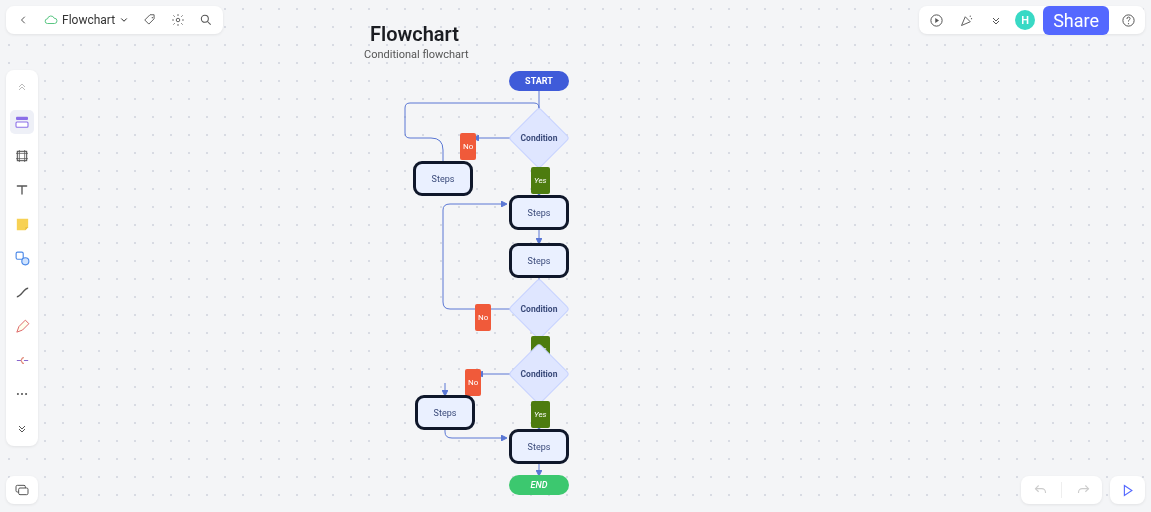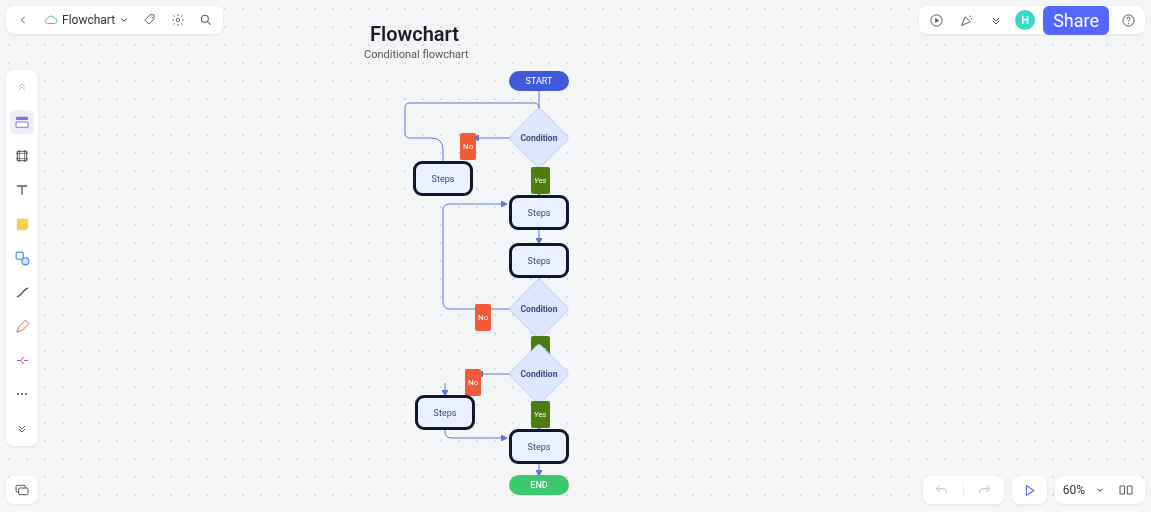--- a/index.html
+++ b/index.html
@@ -93,25 +93,25 @@
     font-size:11px; color:#555;
   }
 
   
   .node {
     position:absolute; display:flex; align-items:center; justify-content:center;
     font-size:9px; color:#223;
   }
   .pill-start {
     width:60px; height:20px; border-radius:10px;
-    background:#3f5bd9; color:#fff; font-size:9px; font-weight:400;
+    background:#3f5bd9; color:#fff; font-size:9px; font-weight:700;
   }
   .pill-end {
     width:60px; height:20px; border-radius:10px;
-    background:#3cc86f; color:#fff; font-size:9px; font-weight:500;
+    background:#3cc86f; color:#fff; font-size:9px; font-weight:500;font-style:italic;
   }
   .pill-step {
     width:60px; height:35px; border-radius:9px;
     background:#eaf0ff; border:3px solid #0f172a; color:#3a4a7a;
   }
   .diamond {
     width:44px; height:44px;font-weight:bold;
   }
   .diamond .shape {
     position:absolute; inset:0; transform:rotate(45deg);
@@ -294,31 +294,20 @@
           <path d="M15 14l5-5-5-5" stroke="currentColor" stroke-width="1.8" fill="none"></path>
           <path d="M20 9H10a6 6 0 00-6 6v1" stroke="currentColor" stroke-width="1.8" fill="none"></path>
         </svg>
     </div>
   </div>
   <div class="br-pill play-pill">
     <svg width="15" height="15" viewBox="0 0 24 24">
         <path d="M7 4l12 8-12 8V4z" stroke="#5468ff" stroke-width="1.8" fill="none"></path>
       </svg>
   </div>
-  <div class="br-pill">
-    <span class="zoom-text">60%</span>
-    <svg width="10" height="10" viewBox="0 0 24 24">
-        <path d="M6 9l6 6 6-6" stroke="currentColor" stroke-width="2" fill="none"></path>
-      </svg>
-    <div class="icon-btn">
-      <svg width="16" height="16" viewBox="0 0 24 24">
-          <path d="M3 6h7v12H3zM14 6h7v12h-7z" stroke="currentColor" stroke-width="1.5" fill="none"></path>
-        </svg>
-    </div>
-  </div>
 </div>
 
 <div class="canvas-title">Flowchart</div>
 <div class="canvas-subtitle">Conditional flowchart</div>
 
 <svg class="flow-lines">
   <defs>
     <marker id="ah" markerWidth="6" markerHeight="6" refX="5" refY="3" orient="auto">
       <path d="M0 0L6 3L0 6z" class="arrow"></path>
     </marker>

